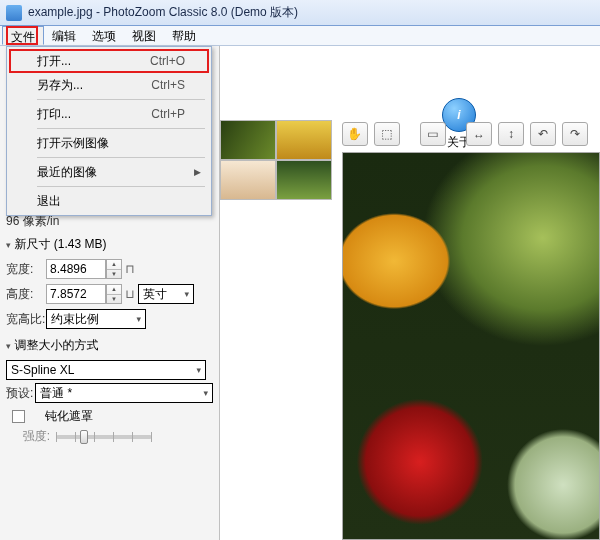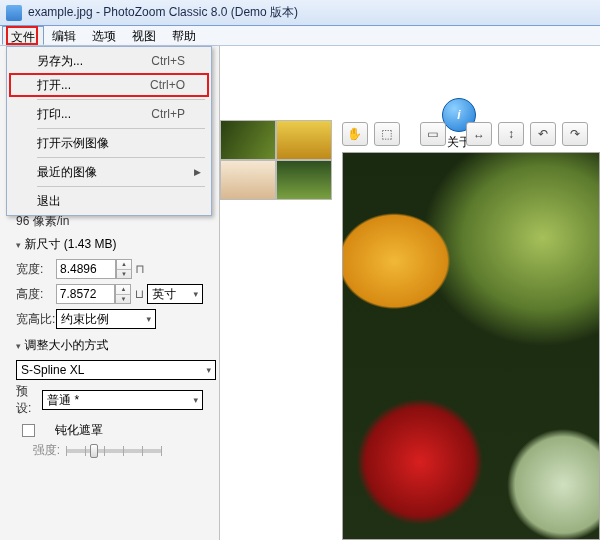--- a/index.html
+++ b/index.html
@@ -9,21 +9,21 @@
 .menubar { height: 20px; background: #f3f7fc; border-bottom: 1px solid #b8c8de; display: flex; align-items: stretch; padding-left: 2px; position: relative; z-index: 10; }
 .menubar-item { padding: 2px 8px; display: flex; align-items: flex-start; cursor: default; }
 .menubar-item.active { border: 1px solid #7a9fd4; border-bottom: 1px solid #f0f0f0; background: #f0f0f0; }
 .file-dropdown { position: absolute; top: 46px; left: 6px; width: 206px; background: #f0f0f0; border: 1px solid #9ab0d0; box-shadow: 2px 2px 4px rgba(0,0,0,0.25); z-index: 100; padding: 2px; }
 .dropdown-row { display: flex; align-items: center; height: 24px; padding: 0 24px 0 28px; position: relative; }
 .dropdown-row.row-highlight { outline: 2px solid #e41c1c; outline-offset: -2px; }
 .dropdown-row .shortcut { margin-left: auto; color: #555; }
 .dropdown-sep { height: 1px; background: #c8c8c8; margin: 2px 4px 2px 28px; }
 .dropdown-arrow { position: absolute; right: 8px; font-size: 9px; color: #555; }
 .content { display: flex; height: calc(540px - 46px); position: relative; }
-.left-panel { width: 220px; background: #f4f4f4; border-right: 1px solid #c0c0c0; display: flex; flex-direction: column; padding: 4px 16px; gap: 3px; overflow: hidden; }
+.left-panel { width: 220px; background: #f4f4f4; border-right: 1px solid #c0c0c0; display: flex; flex-direction: column; padding: 4px 6px; gap: 3px; overflow: hidden; }
 .collapse-row { display: flex; align-items: center; gap: 4px; padding: 3px 0; }
 .collapse-row::before { content: "▾"; font-size: 9px; color: #555; }
 .field-row { display: flex; align-items: center; gap: 0; margin-bottom: 2px; }
 .field-label { width: 40px; color: #333; }
 .num-input { width: 60px; height: 20px; border: 1px solid #a8a8a8; background: #fff; padding: 0 3px; display: flex; align-items: center; }
 .spinner { width: 16px; height: 20px; border: 1px solid #a8a8a8; background: linear-gradient(#fdfdfd,#e8e8e8); display: flex; flex-direction: column; }
 .spinner span { flex:1; display:flex; align-items:center; justify-content:center; font-size:6px; color:#555; border-bottom:1px solid #bbb; }
 .spinner span:last-child{border:none;}
 .lock-icon { width: 16px; text-align: center; color: #666; }
 .combo { height: 20px; border: 1px solid #000000; background: #fff; display: flex; align-items: center; padding: 0 4px; position: relative; }
@@ -83,27 +83,27 @@
   <div class="menubar-item">
       <span>视图</span>
     </div>
   <div class="menubar-item">
       <span>帮助</span>
     </div>
 </div>
 <div class="menubar-outline"></div>
 
 <div class="file-dropdown">
-  <div class="dropdown-row">
-    <span>另存为...</span>
-    <span class="shortcut">Ctrl+S</span>
-  </div>
   <div class="dropdown-row row-highlight">
     <span>打开...</span>
     <span class="shortcut">Ctrl+O</span>
+  </div>
+  <div class="dropdown-row">
+    <span>另存为...</span>
+    <span class="shortcut">Ctrl+S</span>
   </div>
   <div class="dropdown-sep"></div>
   <div class="dropdown-row">
     <span>打印...</span>
     <span class="shortcut">Ctrl+P</span>
   </div>
   <div class="dropdown-sep"></div>
   <div class="dropdown-row">
     <span>打开示例图像</span>
   </div>

